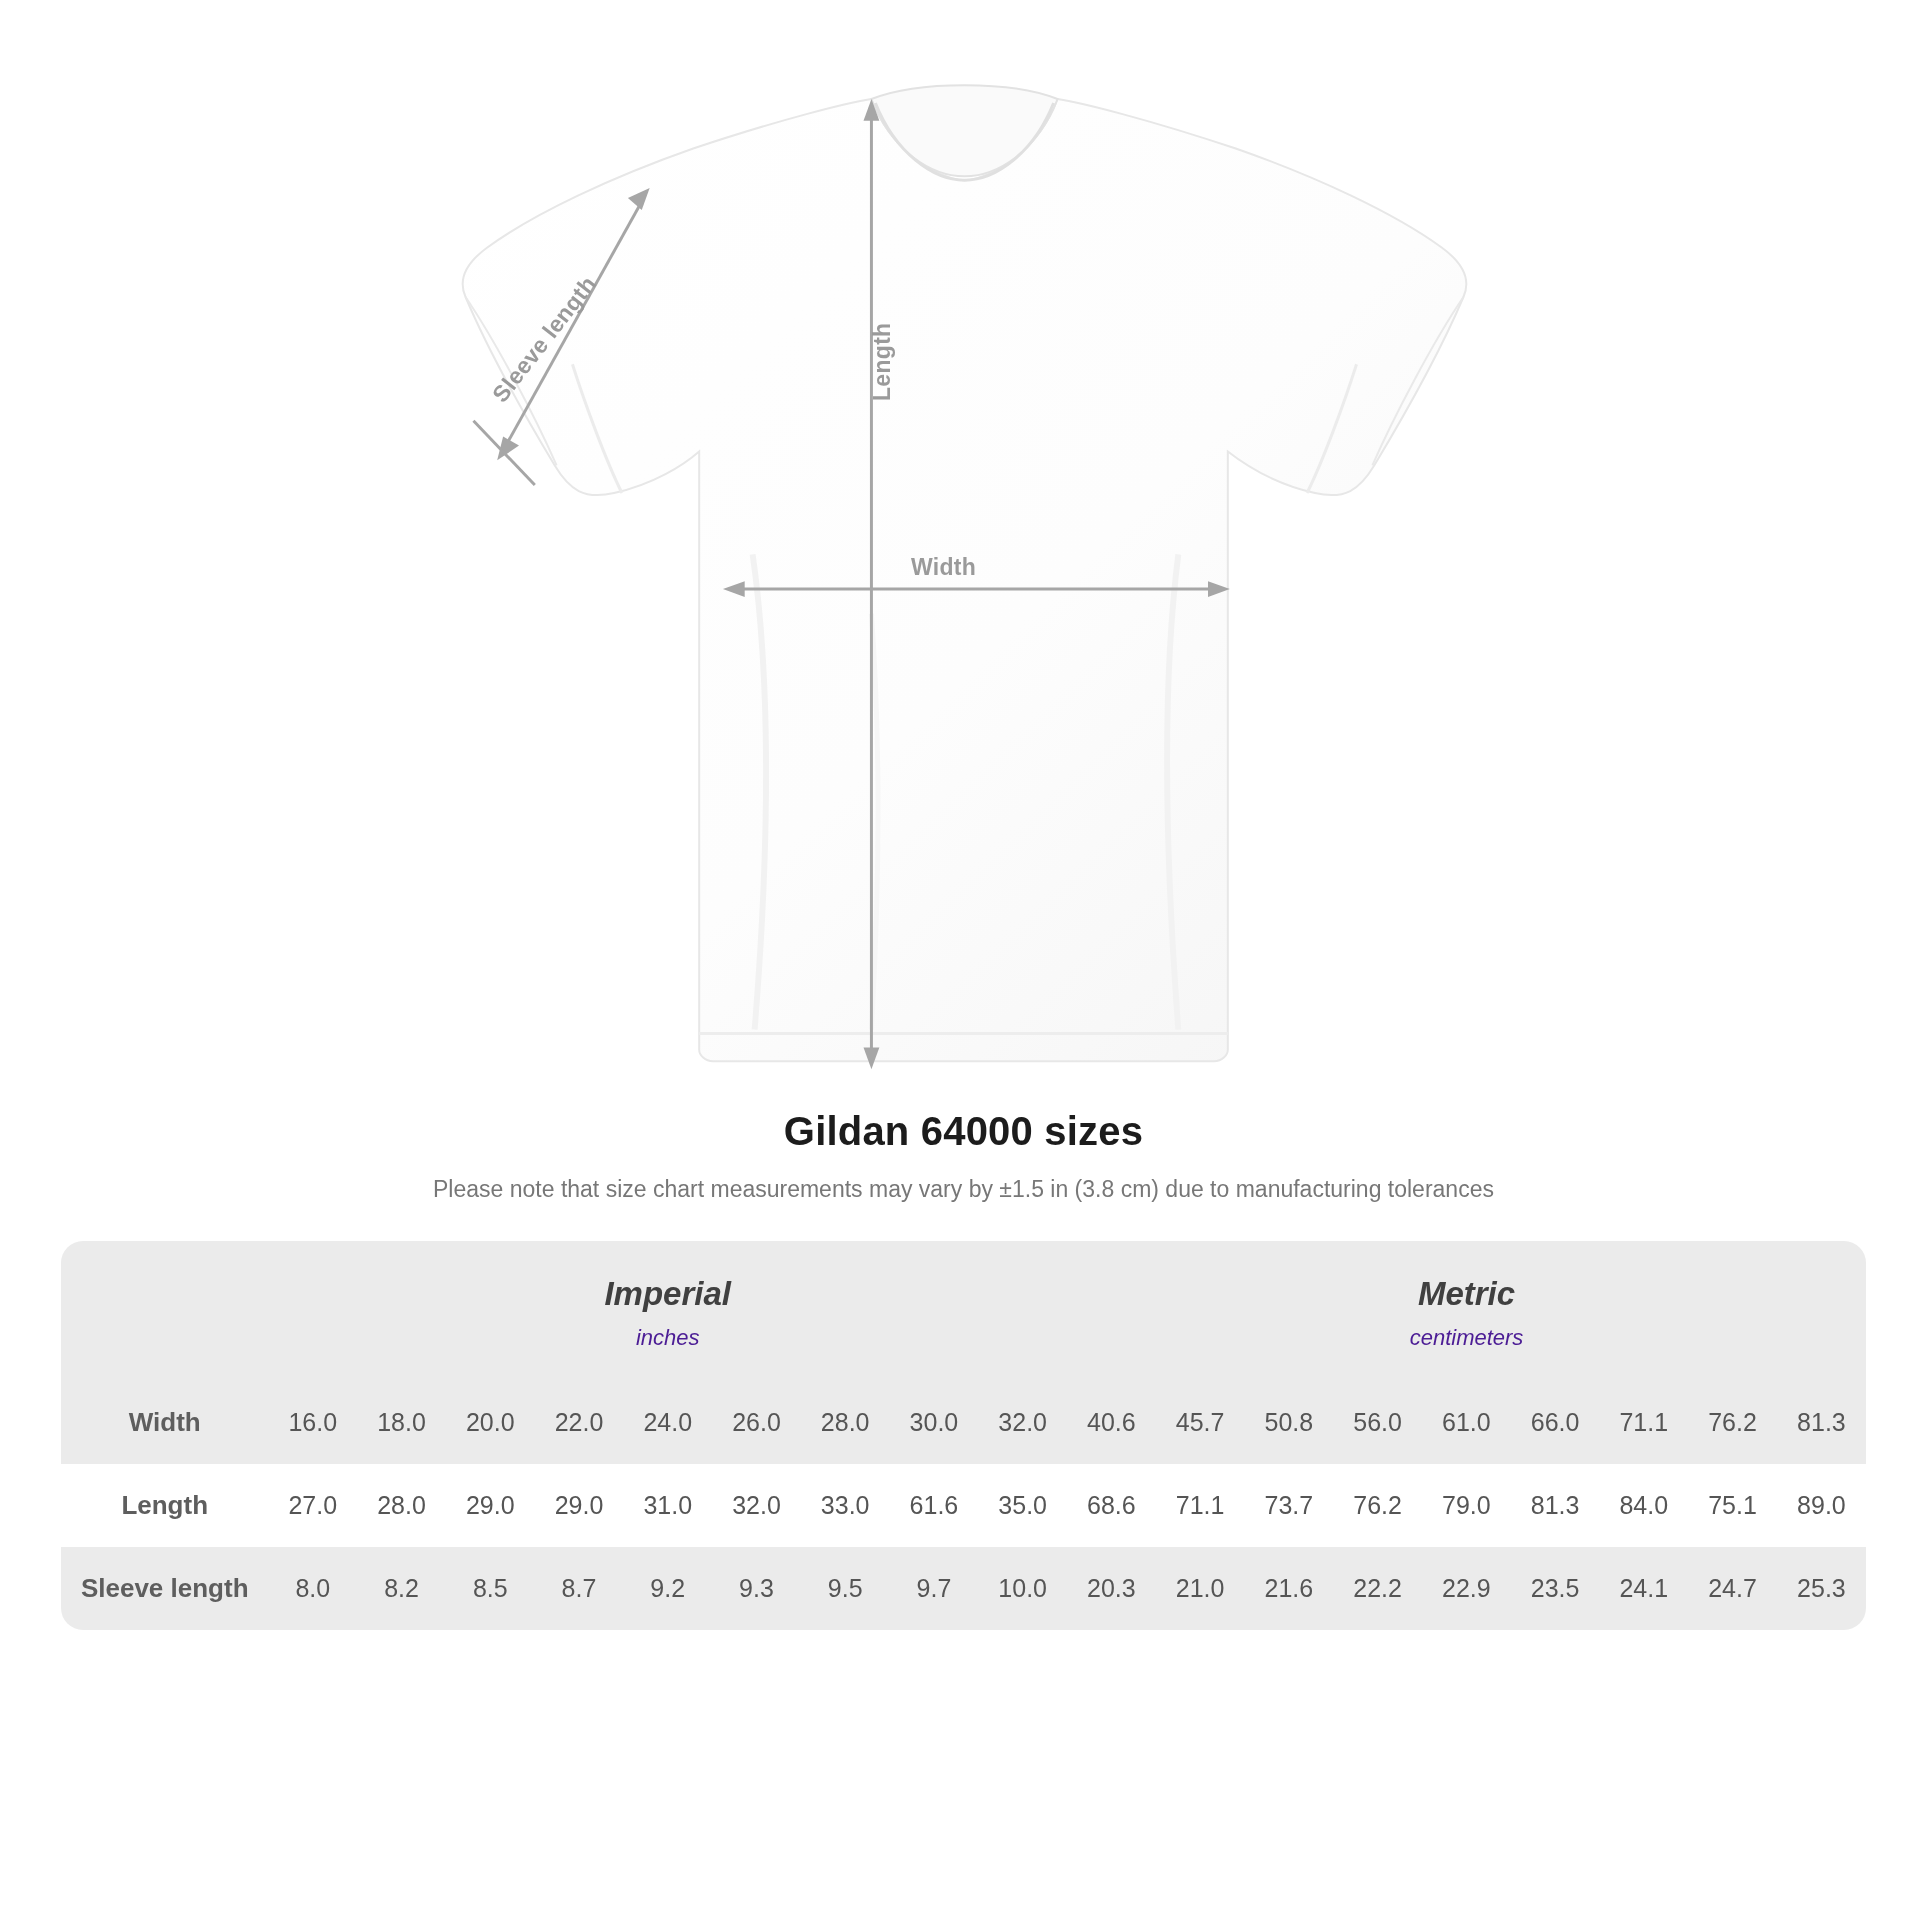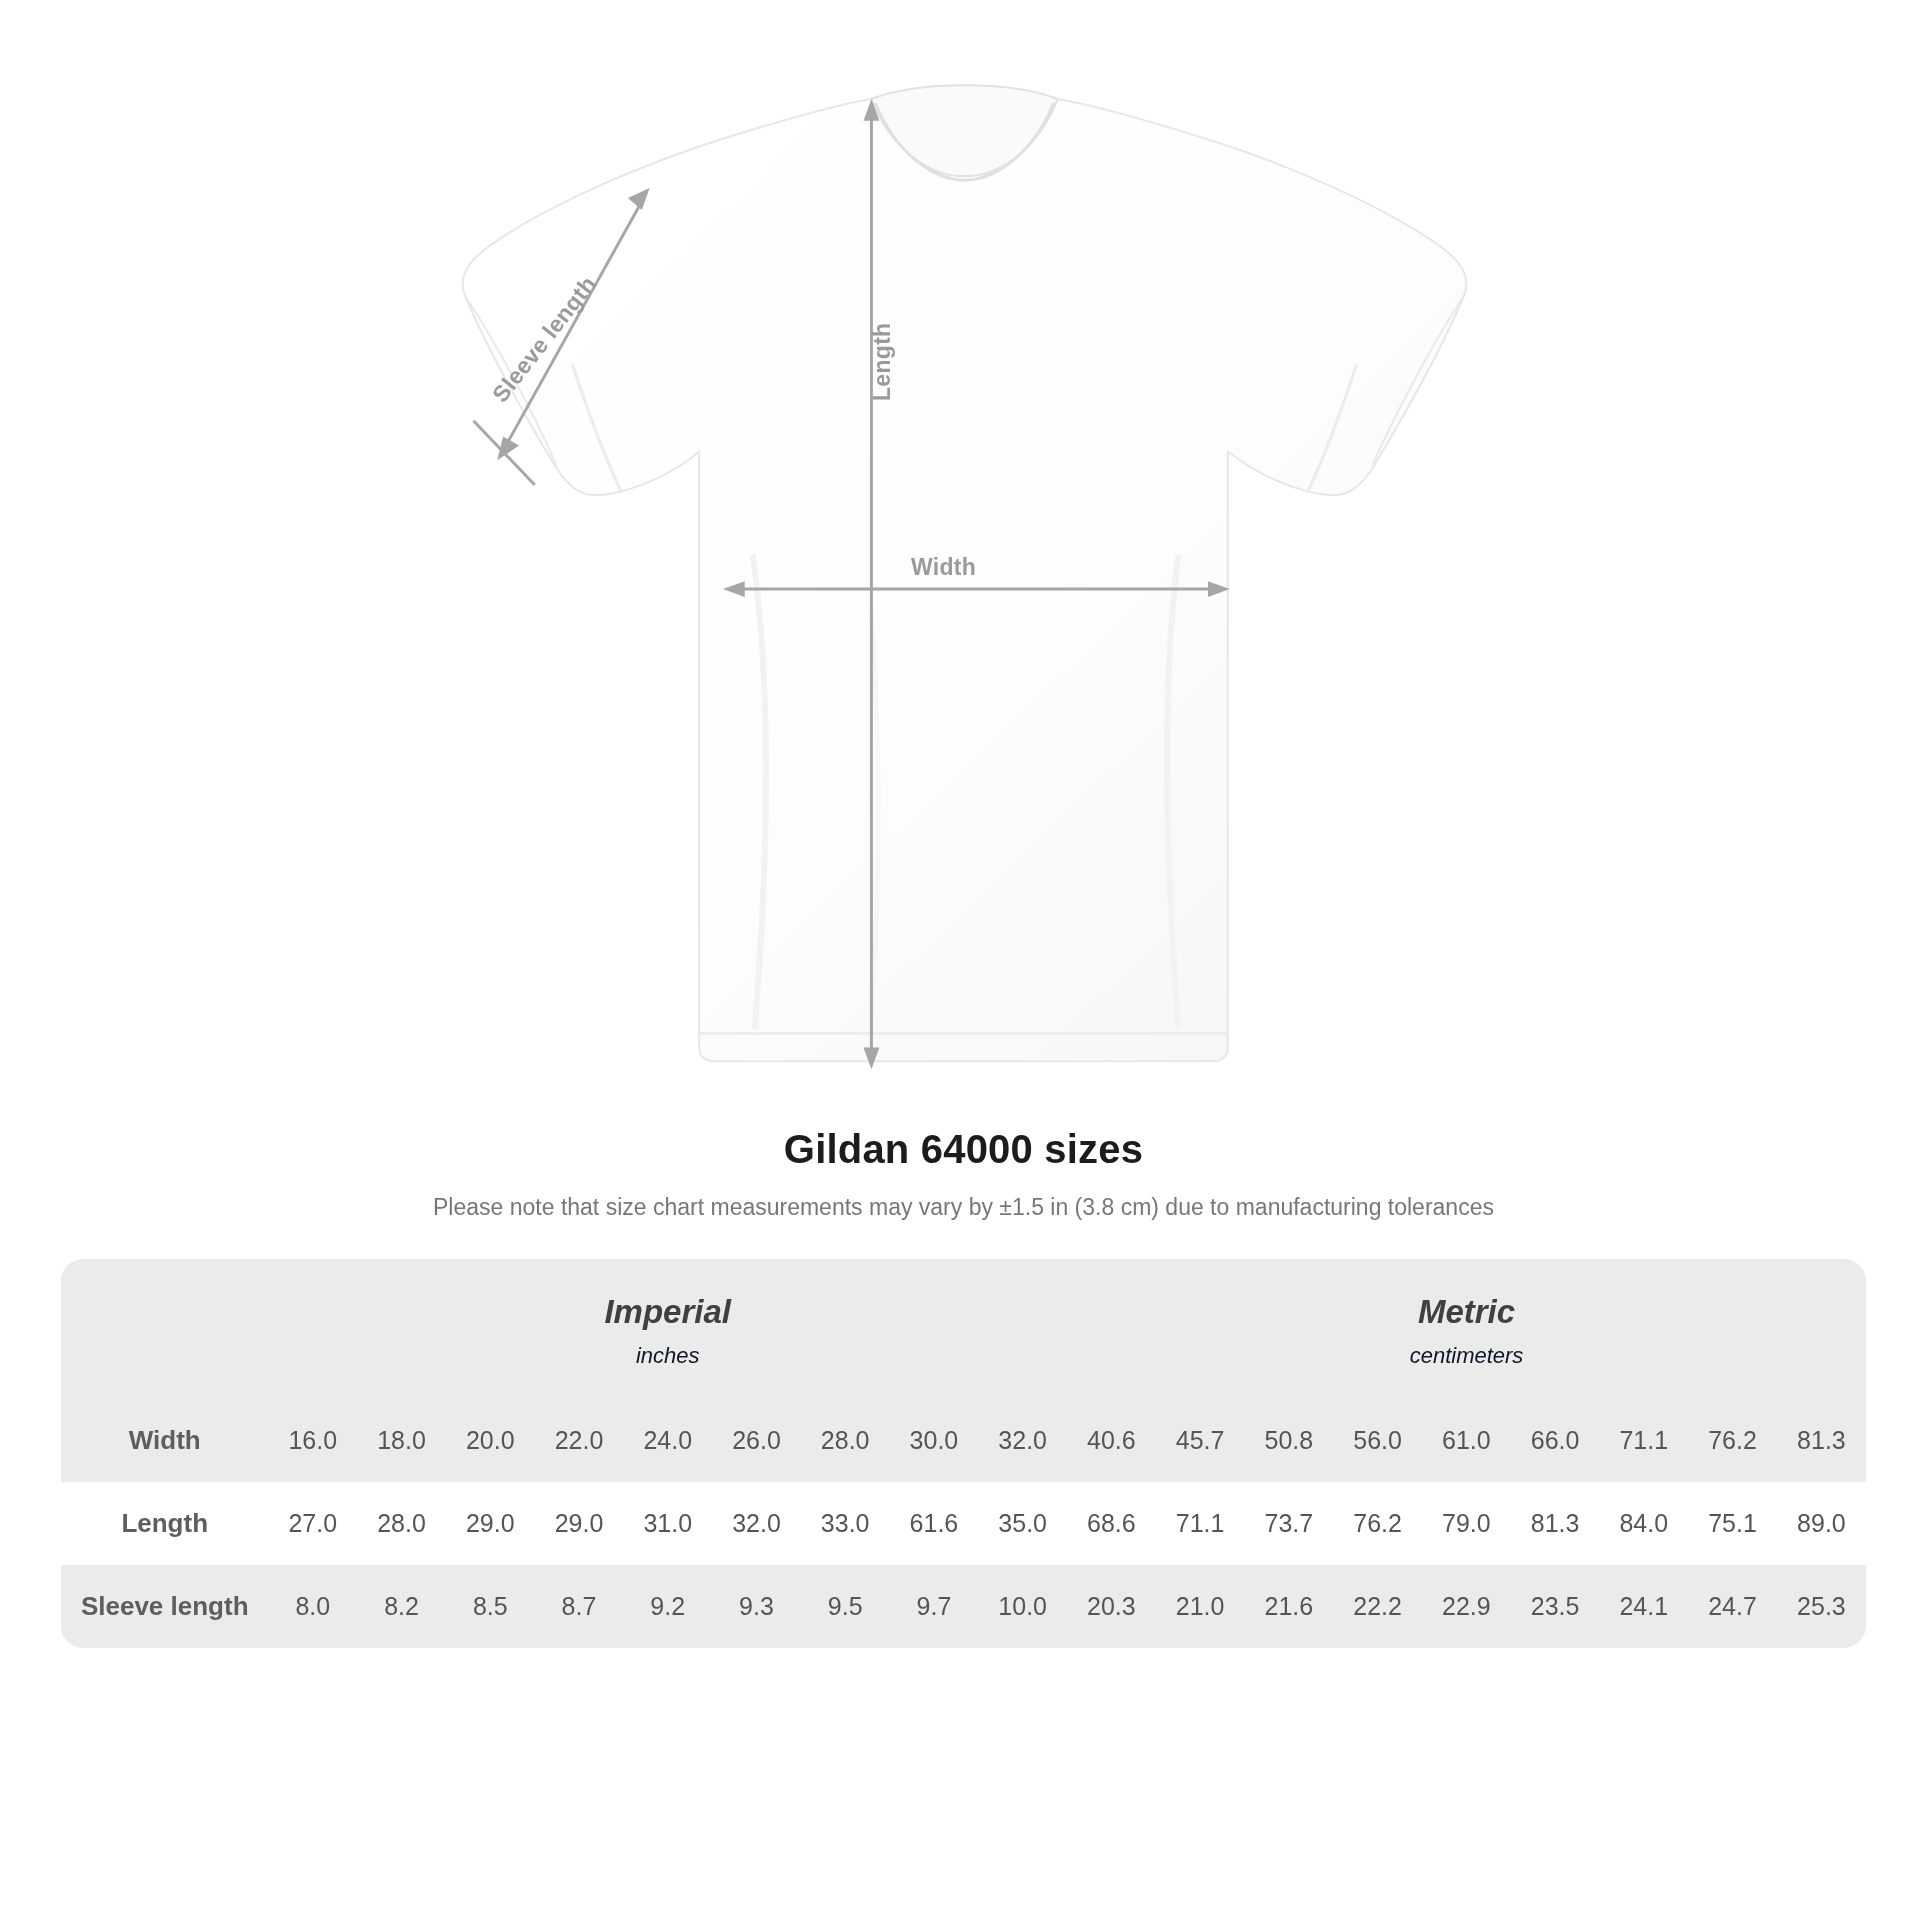--- a/index.html
+++ b/index.html
@@ -54,21 +54,21 @@
   .lbl-sleeve {
     left: 487px;
     top: 391px;
     transform: rotate(-52deg);
     transform-origin: left top;
   }
 
   
   .title-block {
     text-align: center;
-    margin-top: 38px;
+    margin-top: 20px;
   }
   .chart-title {
     font-size: 40px;
     font-weight: bold;
     color: #1c1c1c;
     letter-spacing: 0.2px;
   }
   .chart-note {
     margin-top: 22px;
     font-size: 23px;
@@ -102,21 +102,21 @@
   .unit-name {
     font-size: 33px;
     font-weight: bold;
     font-style: italic;
     color: #404040;
   }
   .unit-sub {
     margin-top: 12px;
     font-size: 22px;
     font-style: italic;
-    color: #0f172a;
+    color: #4c1d95;
   }
   .unit-row td.corner {
     background: #ebebeb;
   }
 
   
   .size-row td {
     background: #ffffff;
     padding: 28px 0;
     font-weight: bold;

